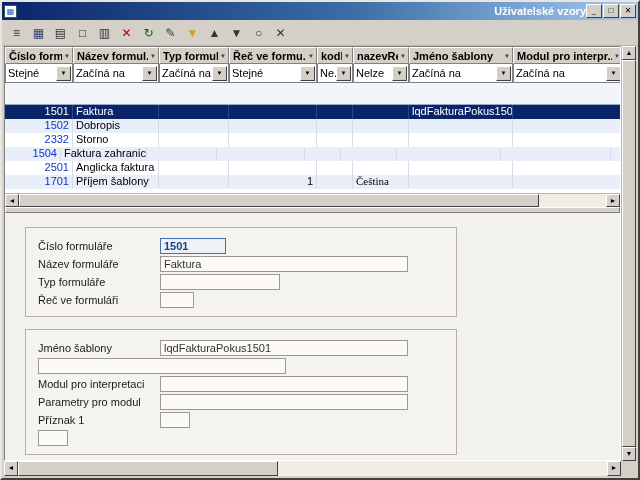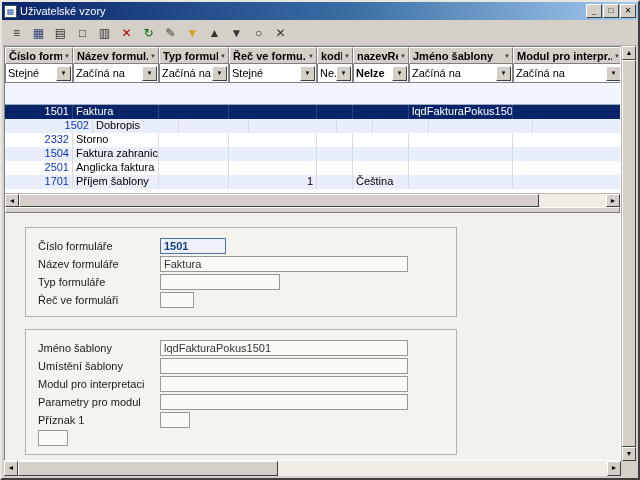--- a/index.html
+++ b/index.html
@@ -1,20 +1,20 @@
 <!DOCTYPE html>
 <html><head>
 <meta charset="utf-8">
 <style>
   html,body{margin:0;padding:0;background:#808080;font-family:"Liberation Sans","DejaVu Sans",sans-serif;}
   *{box-sizing:border-box;}
   .window{width:640px;height:480px;background:#d4d0c8;border:2px solid;border-color:#e8e6e0 #404040 #404040 #e8e6e0;display:flex;flex-direction:column;overflow:hidden;}
   .titlebar{height:18px;background:linear-gradient(to right,#0a246a,#3a6ea5 55%,#a6caf0);display:flex;align-items:center;padding:0 2px;flex:0 0 auto;}
   .title-icon{width:13px;height:13px;background:#fff;border:1px solid #355;margin-right:3px;display:flex;align-items:center;justify-content:center;font-size:8px;color:#2255aa;}
-  .title-text{color:#fff;font-size:11px;font-weight:normal;flex:1;white-space:nowrap;overflow:hidden;}
+  .title-text{color:#fff;font-size:11px;font-weight:bold;flex:1;white-space:nowrap;overflow:hidden;text-align:right;}
   .tbtns{display:flex;gap:1px;}
   .tbtn{width:16px;height:14px;background:#d4d0c8;border:1px solid;border-color:#fff #404040 #404040 #fff;font-size:8px;line-height:11px;text-align:center;color:#000;cursor:default;}
   .toolbar{height:26px;display:flex;align-items:center;padding:2px 4px;gap:1px;flex:0 0 auto;background:#d4d0c8;border-bottom:1px solid #b8b4ac;}
   .toolbtn{width:21px;height:20px;border:1px solid #d4d0c8;display:flex;align-items:center;justify-content:center;font-size:12px;cursor:default;}
   .main{flex:1;display:flex;margin:0 2px;min-height:0;}
   .content{flex:1;display:flex;flex-direction:column;min-width:0;border:1px solid;border-color:#808080 #fff #fff #808080;}
   .gridwrap{height:160px;background:#fff;display:flex;flex-direction:column;flex:0 0 auto;overflow:hidden;}
   .ghead{height:17px;display:flex;flex:0 0 auto;background:#d4d0c8;}
   .gh-cell{height:17px;background:#d4d0c8;border:1px solid;border-color:#fff #808080 #808080 #fff;display:flex;align-items:center;padding:0 2px 0 3px;flex:0 0 auto;overflow:hidden;}
   .gh-label{font-size:11px;font-weight:bold;color:#000;white-space:nowrap;overflow:hidden;flex:1;}
@@ -161,21 +161,21 @@
               <span class="gf-btn">▼</span>
             </div>
             <div class="gf-cell" style="width: 88px;">
               <span class="gf-text">Stejné</span>
               <span class="gf-btn">▼</span>
             </div>
             <div class="gf-cell" style="width: 36px;">
               <span class="gf-text">Ne...</span>
               <span class="gf-btn">▼</span>
             </div>
-            <div class="gf-cell" style="width: 56px; font-weight: bold;">
+            <div class="gf-cell" style="width: 56px;">
               <span class="gf-text">Nelze</span>
               <span class="gf-btn">▼</span>
             </div>
             <div class="gf-cell" style="width: 104px;">
               <span class="gf-text">Začíná na</span>
               <span class="gf-btn">▼</span>
             </div>
             <div class="gf-cell" style="width: 110px;">
               <span class="gf-text">Začíná na</span>
               <span class="gf-btn">▼</span>
@@ -187,41 +187,41 @@
               <div class="gcell r num" style="width: 68px;">1501</div>
               <div class="gcell" style="width: 86px;">Faktura</div>
               <div class="gcell" style="width: 70px;"></div>
               <div class="gcell r" style="width: 88px;"></div>
               <div class="gcell" style="width: 36px;"></div>
               <div class="gcell" style="width: 56px;"></div>
               <div class="gcell" style="width: 104px;">lqdFakturaPokus1501</div>
               <div class="gcell" style="width: 110px;"></div>
             </div>
             <div class="grow alt">
-              <div class="gcell r num" style="width: 88px;">1502</div>
+              <div class="gcell r num" style="width: 68px;">1502</div>
               <div class="gcell" style="width: 86px;">Dobropis</div>
               <div class="gcell" style="width: 70px;"></div>
               <div class="gcell r" style="width: 88px;"></div>
               <div class="gcell" style="width: 36px;"></div>
               <div class="gcell" style="width: 56px;"></div>
               <div class="gcell" style="width: 104px;"></div>
               <div class="gcell" style="width: 110px;"></div>
             </div>
             <div class="grow">
               <div class="gcell r num" style="width: 68px;">2332</div>
               <div class="gcell" style="width: 86px;">Storno</div>
               <div class="gcell" style="width: 70px;"></div>
               <div class="gcell r" style="width: 88px;"></div>
               <div class="gcell" style="width: 36px;"></div>
               <div class="gcell" style="width: 56px;"></div>
               <div class="gcell" style="width: 104px;"></div>
               <div class="gcell" style="width: 110px;"></div>
             </div>
             <div class="grow alt">
-              <div class="gcell r num" style="width: 68px;">1504</div>
+              <div class="gcell r num" style="width: 56px;">1504</div>
               <div class="gcell" style="width: 86px;">Faktura zahranicni</div>
               <div class="gcell" style="width: 70px;"></div>
               <div class="gcell r" style="width: 88px;"></div>
               <div class="gcell" style="width: 36px;"></div>
               <div class="gcell" style="width: 56px;"></div>
               <div class="gcell" style="width: 104px;"></div>
               <div class="gcell" style="width: 110px;"></div>
             </div>
             <div class="grow">
               <div class="gcell r num" style="width: 68px;">2501</div>
@@ -232,21 +232,21 @@
               <div class="gcell" style="width: 56px;"></div>
               <div class="gcell" style="width: 104px;"></div>
               <div class="gcell" style="width: 110px;"></div>
             </div>
             <div class="grow alt">
               <div class="gcell r num" style="width: 68px;">1701</div>
               <div class="gcell" style="width: 86px;">Příjem šablony</div>
               <div class="gcell" style="width: 70px;"></div>
               <div class="gcell r" style="width: 88px;">1</div>
               <div class="gcell" style="width: 36px;"></div>
-              <div class="gcell" style="width: 56px;">Čeština</div>
+              <div class="gcell" style="width: 56px; font-family: Liberation Serif, serif;">Čeština</div>
               <div class="gcell" style="width: 104px;"></div>
               <div class="gcell" style="width: 110px;"></div>
             </div>
           </div>
         <div class="ghscroll">
           <div class="sbtn">◄</div>
           <div class="hthumb"></div>
           <div class="btrack"></div>
           <div class="sbtn">►</div>
         </div>
@@ -272,21 +272,20 @@
               <div class="flabel">Řeč ve formuláři</div>
               <div class="fvalue" style="width: 34px;"></div>
             </div>
           </div>
         <div class="groupbox">
             <div class="frow">
               <div class="flabel">Jméno šablony</div>
               <div class="fvalue" style="width: 248px;">lqdFakturaPokus1501</div>
             </div>
             <div class="frow">
-              <div class="flabel">Umístění šablony</div>
               <div class="fvalue" style="width: 248px;"></div>
             </div>
             <div class="frow">
               <div class="flabel">Modul pro interpretaci</div>
               <div class="fvalue" style="width: 248px;"></div>
             </div>
             <div class="frow">
               <div class="flabel">Parametry pro modul</div>
               <div class="fvalue" style="width: 248px;"></div>
             </div>

